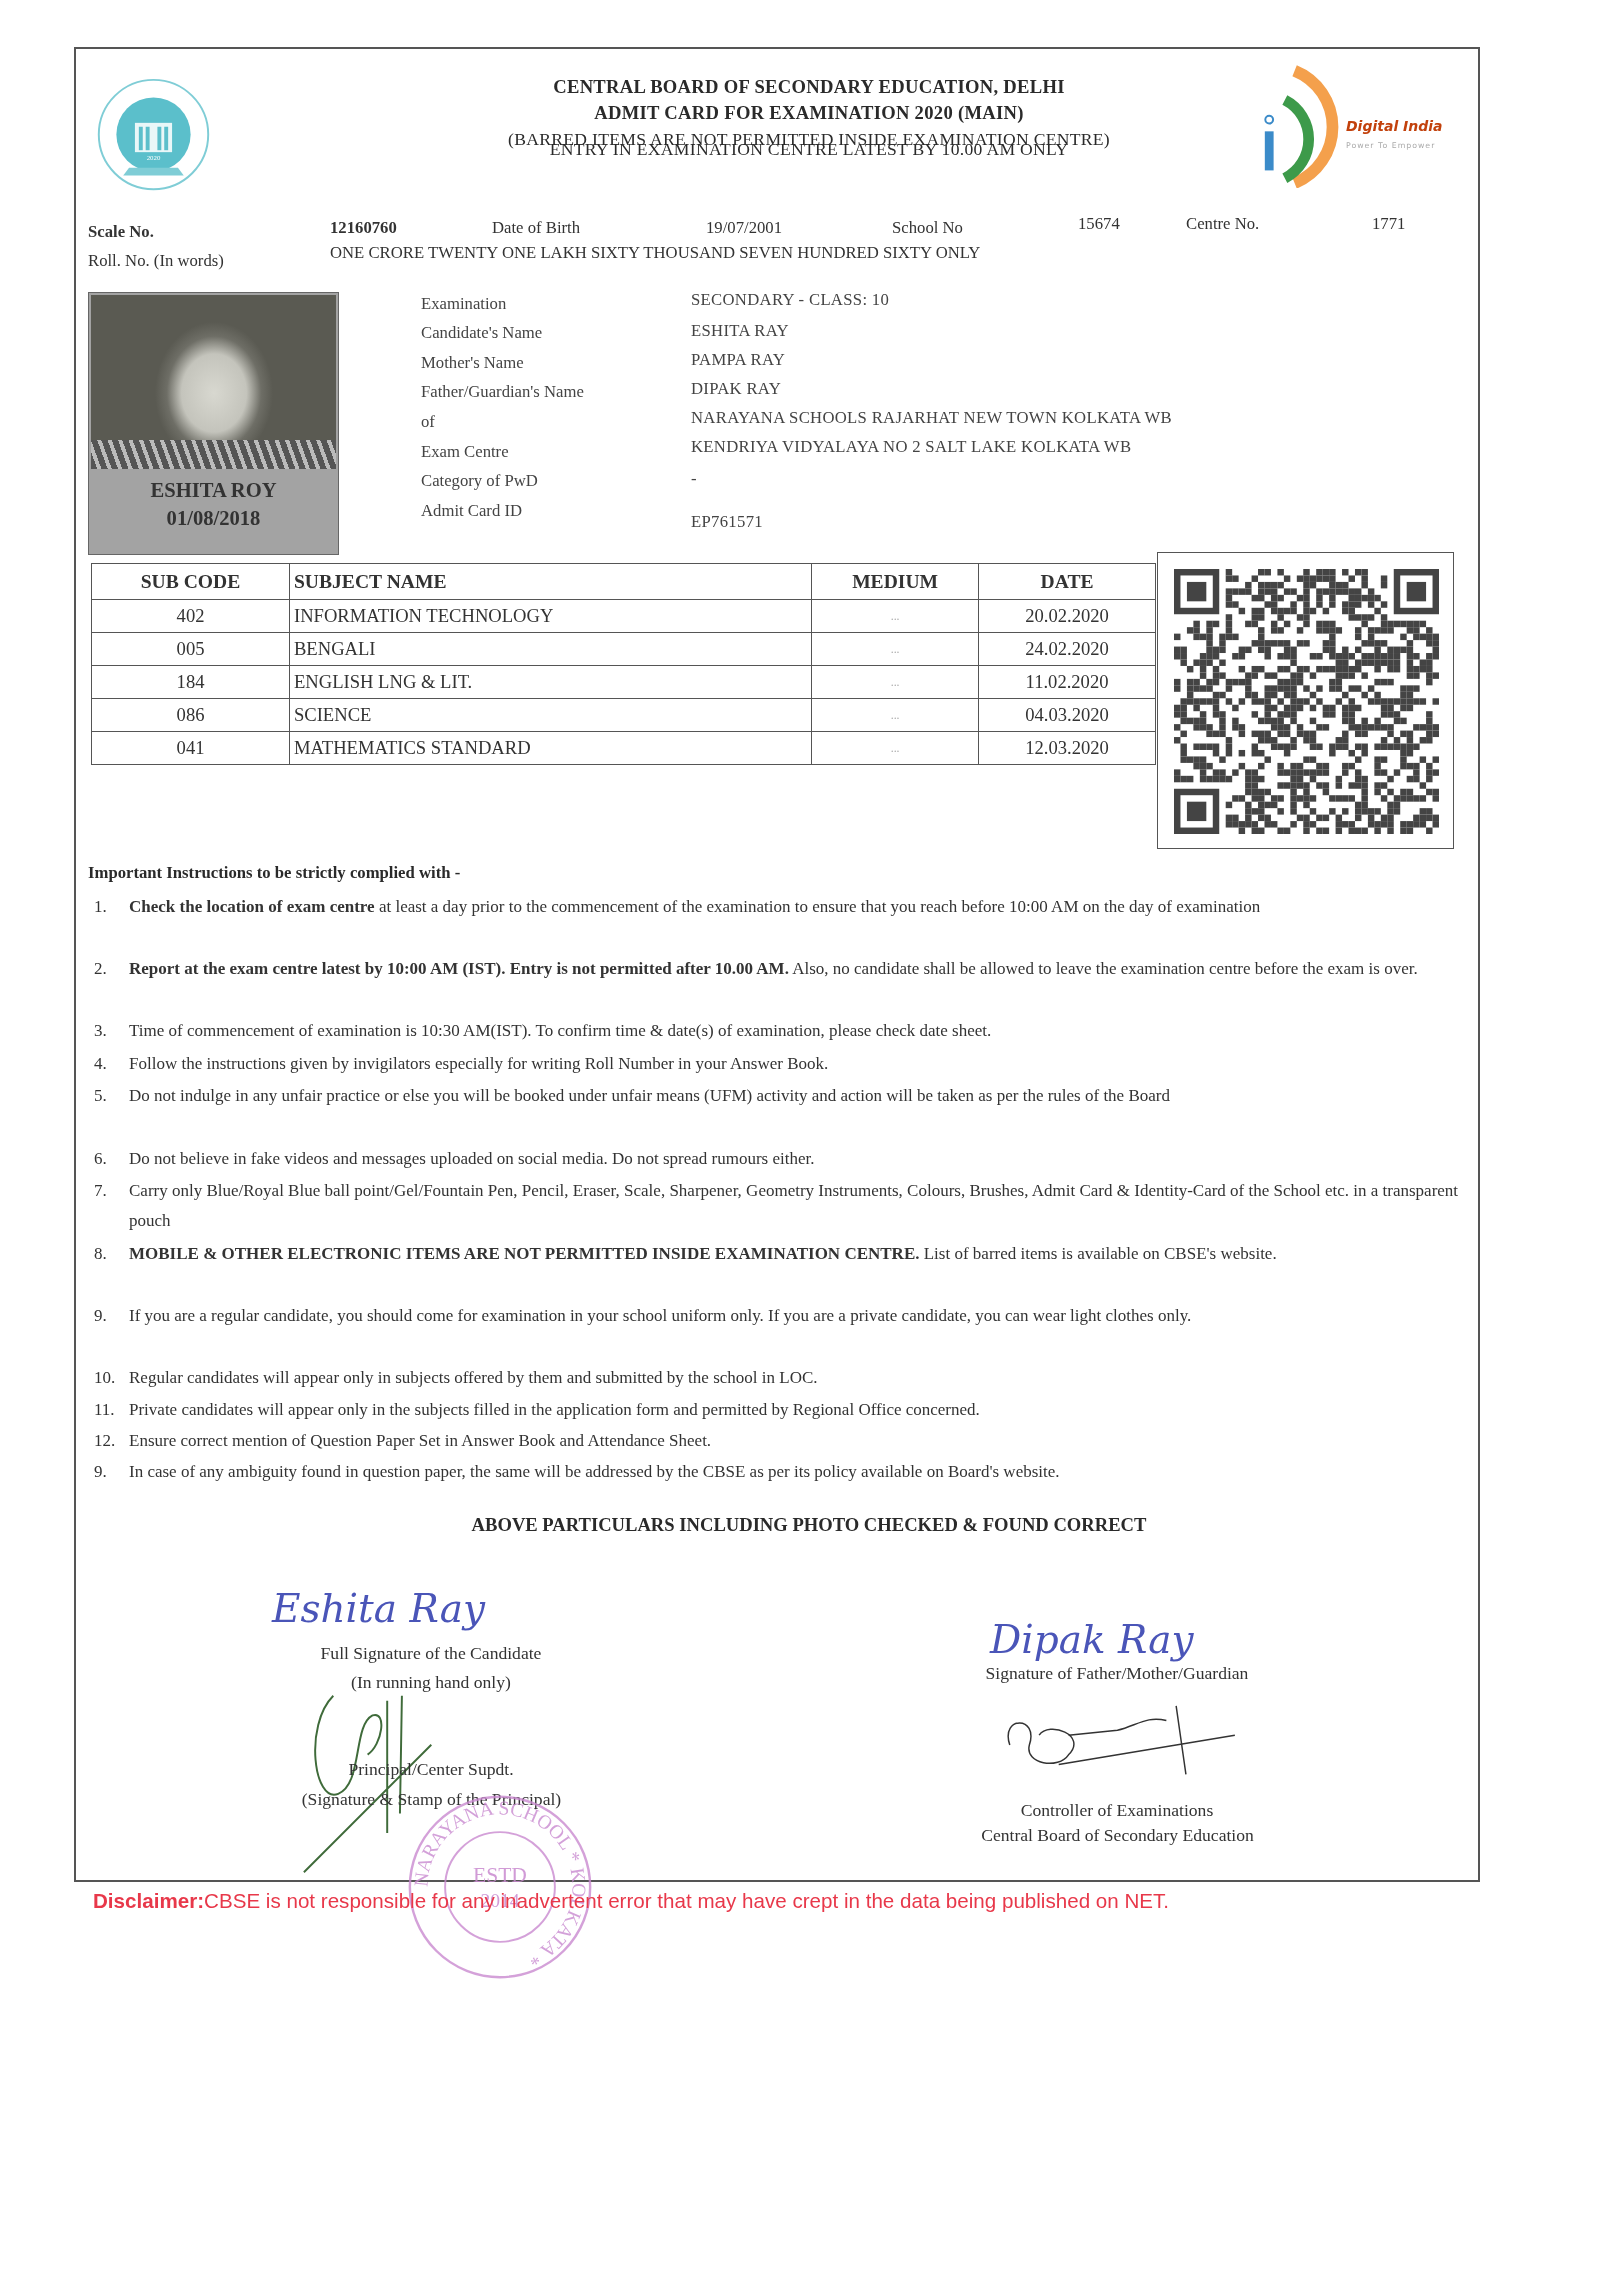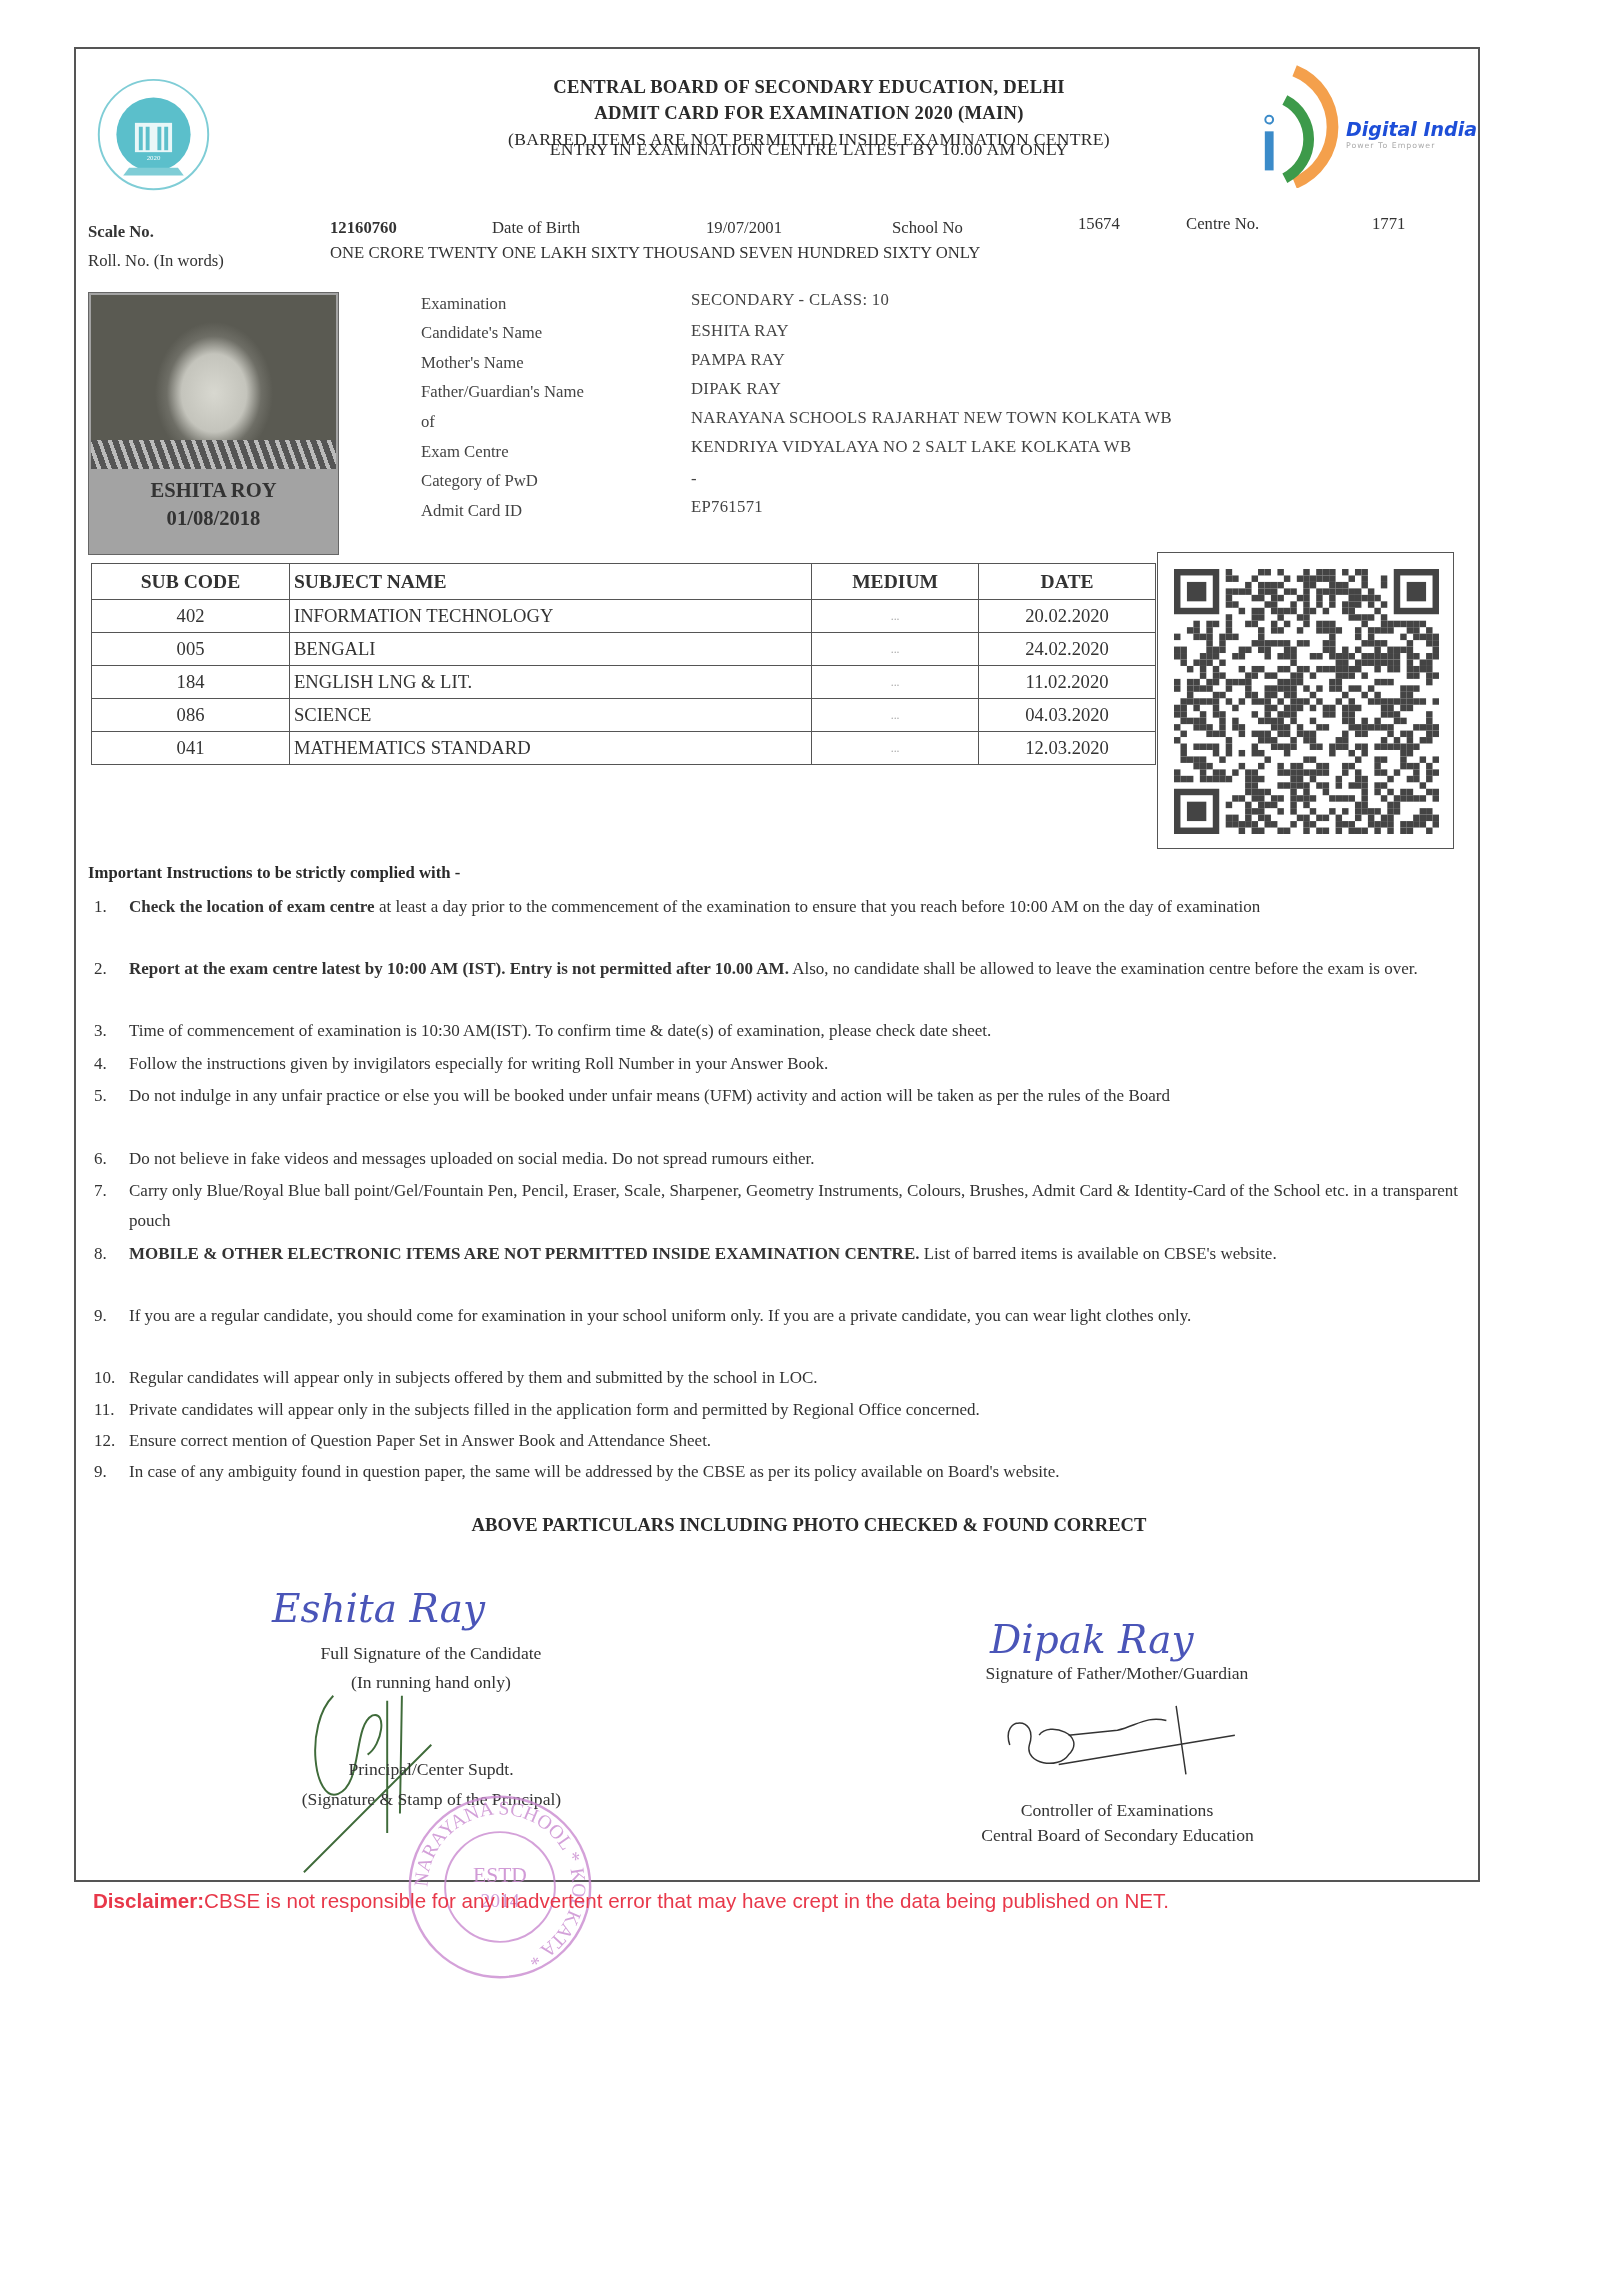--- a/index.html
+++ b/index.html
@@ -7,21 +7,21 @@
          font-family: "Liberation Serif", "DejaVu Serif", serif; color: #2a2a2a; }
   .card { position: absolute; left: 74px; top: 47px; width: 1406px; height: 1835px;
           border: 2px solid #555; box-sizing: border-box; }
   .abs { position: absolute; }
   
   .hdr-line { position: absolute; left: 0; width: 1618px; text-align: center; font-size: 17.6px; letter-spacing: 0.3px; }
   .hdr-bold { font-weight: bold; font-size: 18.6px; }
   .logo-cbse { position: absolute; left: 90px; top: 74px; width: 127px; height: 127px; }
   .logo-di { position: absolute; left: 1255px; top: 61px; width: 216px; height: 127px; }
   .di-text { position: absolute; left: 1346px; top: 118px; font-family: "DejaVu Sans", sans-serif;
-             font-style: italic; font-weight: bold; font-size: 19px; color: #1d4ed8; }
+             font-style: italic; font-weight: bold; font-size: 14px; color: #c2410c; }
   .di-sub { position: absolute; left: 1346px; top: 141px; font-family: "DejaVu Sans", sans-serif;
             font-size: 7.8px; color: #aaa; letter-spacing: 1px; }
   
   .lbl { font-size: 16.7px; color: #333; }
   .val { font-size: 16.7px; color: #333; }
   .bold { font-weight: bold; }
   
   .photo-box { position: absolute; left: 88px; top: 292px; width: 251px; height: 263px;
                border: 1.5px solid #666; box-sizing: border-box; background: #a3a3a3; }
   .photo { position: absolute; left: 2px; top: 2px; width: 245px; height: 174px;
@@ -114,21 +114,21 @@
 <div class="d-val" style="top:350px;">PAMPA RAY</div>
 <div class="d-lbl" style="top:382px;">Father/Guardian's Name</div>
 <div class="d-val" style="top:379px;">DIPAK RAY</div>
 <div class="d-lbl" style="top:412px;">of</div>
 <div class="d-val" style="top:408px;">NARAYANA SCHOOLS RAJARHAT NEW TOWN KOLKATA WB</div>
 <div class="d-lbl" style="top:442px;">Exam Centre</div>
 <div class="d-val" style="top:437px;">KENDRIYA VIDYALAYA NO 2 SALT LAKE KOLKATA WB</div>
 <div class="d-lbl" style="top:471px;">Category of PwD</div>
 <div class="d-val" style="top:469px;">-</div>
 <div class="d-lbl" style="top:501px;">Admit Card ID</div>
-<div class="d-val" style="top:497px;">EP761571</div>
+<div class="d-val" style="top:512px;">EP761571</div>
 
 <table class="subj">
   <thead>
     <tr>
       <th class="c-code">SUB CODE</th>
       <th class="c-name">SUBJECT NAME</th>
       <th class="c-med" style="color:#333 !important; font-size:19.6px !important;">MEDIUM</th>
       <th class="c-date">DATE</th>
     </tr>
   </thead>

